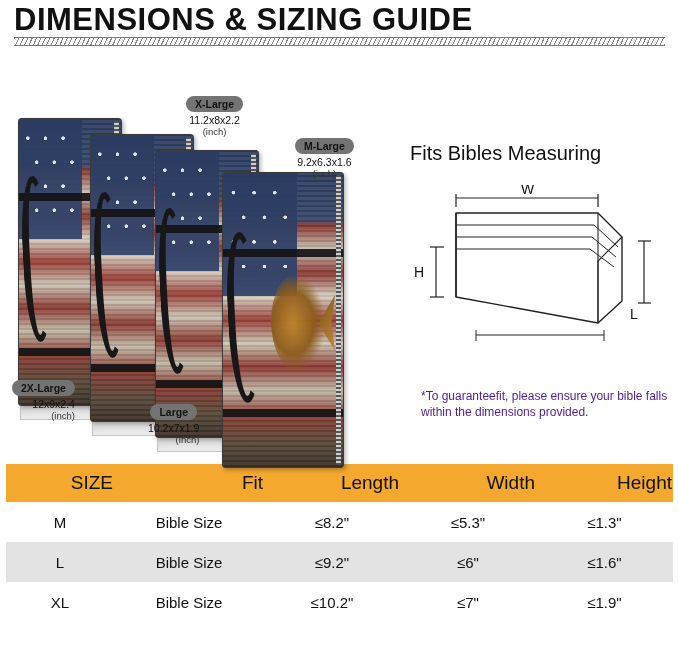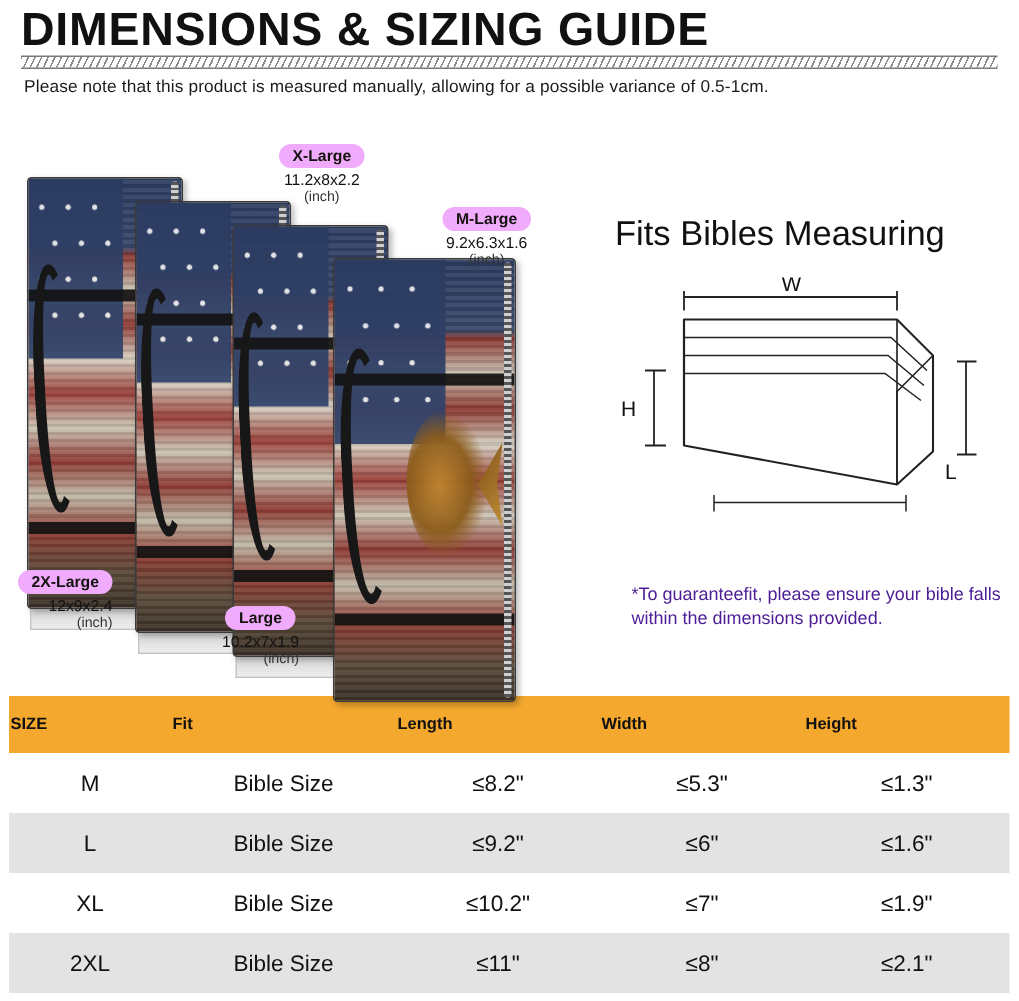--- a/index.html
+++ b/index.html
@@ -147,21 +147,21 @@
   }
 
   
   .tag {
     position: absolute;
     z-index: 6;
     text-align: center;
   }
   .tag .pill {
     display: inline-block;
-    background: #f0abfc;
+    background: #737373;
     color: #15130f;
     font-size: 10.5px;
     font-weight: bold;
     padding: 2px 9px;
     border-radius: 9px;
     white-space: nowrap;
   }
   .tag .dims {
     font-size: 10.5px;
     color: #111;
@@ -179,21 +179,21 @@
 
   .tag-xl  { left: 186px; top: 4px;   }
   .tag-ml  { left: 295px; top: 46px;  }
   .tag-2xl { left: 12px;  top: 288px; }
   .tag-l   { left: 148px; top: 312px; }
 
   
   .fits-title {
     position: absolute;
     left: 410px; top: 142px;
-    font-size: 23px;
+    font-size: 20px;
     color: #111;
     white-space: nowrap;
   }
   .book-wrap {
     position: absolute;
     left: 408px; top: 185px;
     width: 258px; height: 175px;
   }
   .disclaimer {
     position: absolute;
@@ -209,24 +209,24 @@
   .table {
     position: absolute;
     left: 6px; top: 464px;
     width: 667px;
     border-collapse: collapse;
     font-size: 15px;
   }
   .table th {
     background: #f4a82e;
     color: #111;
-    font-weight: bold;
-    font-size: 11px;
+    font-weight: normal;
+    font-size: 19px;
     height: 38px;
-    text-align: left;
+    text-align: right;
     border: none;
   }
   .table td {
     height: 40px;
     text-align: center;
     color: #111;
     font-size: 15px;
     border: none;
   }
   .table tbody tr:nth-child(odd)  td { background: #ffffff; }
@@ -238,21 +238,20 @@
   .col-wid  { width: 136px; margin-top: 12px; }
   .col-hei  { width: 137px; }
 </style>
 </head>
 <body>
 
 <div class="page">
 
   <div class="title">DIMENSIONS &amp; SIZING GUIDE</div>
   <div class="hatch"></div>
-  <div class="note note1">Please note that this product is measured manually, allowing for a possible variance of 0.5-1cm.</div>
 
   <div class="illus">
 
     <div class="slab" style="left:20px; top:316px; width:100px;"></div>
     <div class="slab" style="left:92px; top:332px; width:100px;"></div>
     <div class="slab" style="left:157px; top:348px; width:100px;"></div>
     <div class="slab" style="left:224px; top:378px; width:118px;"></div>
 
     <div class="cover cover-2xl">
       <div class="stars"></div>
@@ -373,23 +372,16 @@
         <td>≤6"</td>
         <td>≤1.6"</td>
       </tr>
       <tr>
         <td>XL</td>
         <td>Bible Size</td>
         <td>≤10.2"</td>
         <td>≤7"</td>
         <td>≤1.9"</td>
       </tr>
-      <tr>
-        <td>2XL</td>
-        <td>Bible Size</td>
-        <td>≤11"</td>
-        <td>≤8"</td>
-        <td>≤2.1"</td>
-      </tr>
     </tbody>
   </table>
 
 </div>
 
 </body></html>

